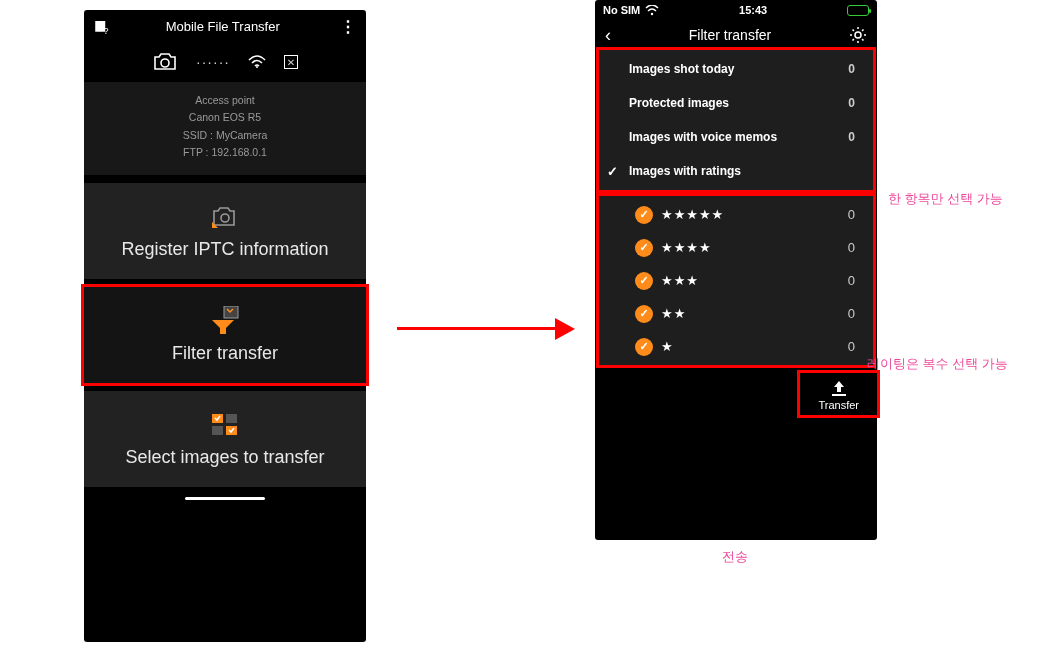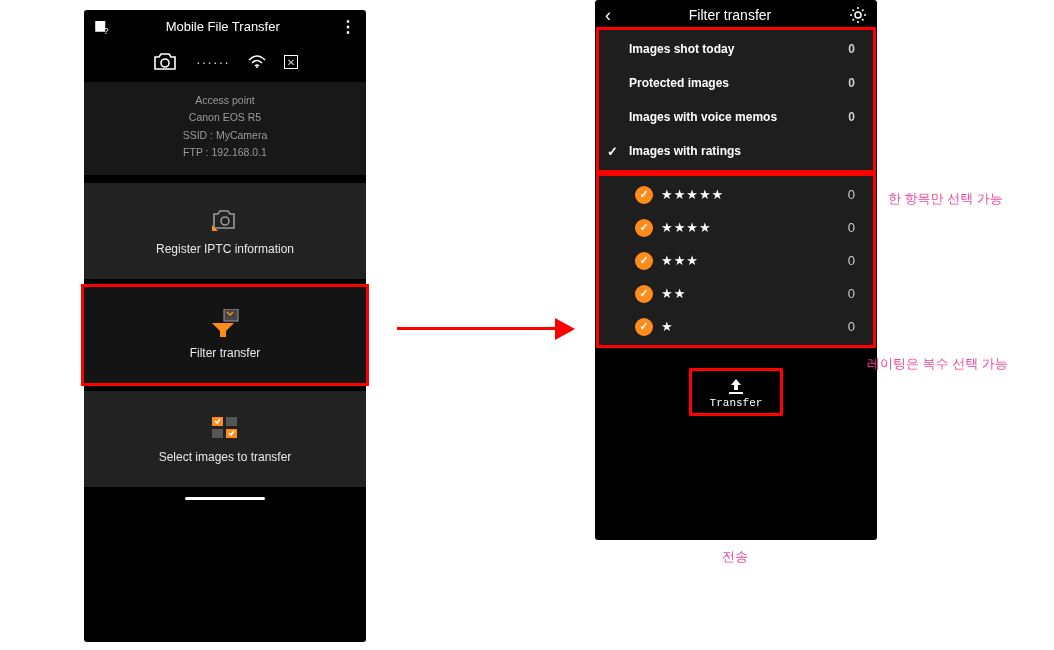--- a/index.html
+++ b/index.html
@@ -8,21 +8,21 @@
   .phone-left { left: 84px; top: 10px; width: 282px; height: 632px; }
   .phone-right { left: 595px; top: 0; width: 282px; height: 540px; }
 
   
   .titlebar { height: 32px; display: flex; align-items: center; justify-content: space-between; padding: 0 10px; font-size: 13px; }
   .title-center { flex: 1; text-align: center; }
   .book-q { font-size: 14px; letter-spacing: -3px; }
   .kebab { font-size: 16px; font-weight: bold; }
   .conn-row { height: 40px; display: flex; align-items: center; justify-content: center; gap: 18px; font-size: 14px; color: #d0d0d0; }
   .conn-info { background: #181818; font-size: 10.5px; color: #9a9a9a; text-align: center; padding: 10px 0 14px; line-height: 1.65; }
-  .menu-block { background: #222; height: 96px; display: flex; flex-direction: column; align-items: center; justify-content: center; gap: 8px; font-size: 12px; color: #e8e8e8; margin-top: 8px; }
+  .menu-block { background: #222; height: 96px; display: flex; flex-direction: column; align-items: center; justify-content: center; gap: 8px; font-size: 18px; color: #e8e8e8; margin-top: 8px; }
   .menu-block.dark { background: #141414; }
   .menu-icon { width: 34px; height: 28px; display: flex; align-items: center; justify-content: center; color: #ccc; }
   .red-box { outline: 3px solid #ff0000; }
   .home-ind { width: 80px; height: 3px; background: #fff; border-radius: 2px; margin: 10px auto 0; }
 
   
   .arrow { position: absolute; left: 397px; top: 318px; width: 180px; height: 22px; }
   .arrow .shaft { position: absolute; left: 0; top: 9px; width: 160px; height: 3px; background: #ff0000; }
   .arrow .head { position: absolute; left: 158px; top: 0; width: 0; height: 0; border-left: 20px solid #ff0000; border-top: 11px solid transparent; border-bottom: 11px solid transparent; }
 
@@ -42,21 +42,21 @@
   .filter-item { height: 34px; display: flex; align-items: center; padding: 0 18px 0 30px; font-size: 12px; position: relative; font-weight: bold; }
   .filter-item .count { margin-left: auto; color: #ccc; }
   .filter-item .chk { position: absolute; left: 8px; font-size: 13px; }
 
   .rating-group { background: #1e1e1e; margin: 0 4px; padding: 2px 0; }
   .rating-item { height: 33px; display: flex; align-items: center; padding: 0 18px 0 36px; font-size: 13px; position: relative; }
   .rating-item .count { margin-left: auto; color: #ccc; }
   .orange-check { position: absolute; left: 36px; width: 18px; height: 18px; background: #ff8c1a; border-radius: 50%; display: flex; align-items: center; justify-content: center; color: #fff; font-size: 11px; font-weight: bold; }
   .rating-item .stars { margin-left: 26px; letter-spacing: 1px; }
 
-  .transfer-wrap { text-align: center; padding-top: 26px; font-family: Liberation Mono, monospace; }
+  .transfer-wrap { text-align: right; padding-top: 8px; }
   .transfer-btn { display: inline-flex; flex-direction: column; align-items: center; gap: 2px; padding: 6px 18px 4px; font-size: 11px; color: #fff; }
   .upload-ic { font-size: 18px; line-height: 1; }
 
   .annot { position: absolute; font-size: 13px; color: #ec4899; white-space: nowrap; }
   .annot-1 { left: 888px; top: 190px; }
   .annot-2 { left: 867px; top: 355px; }
   .annot-3 { left: 722px; top: 548px; }
 
   svg { display: block; }
 </style>
@@ -131,20 +131,33 @@
 
   <div class="home-ind"></div>
 </div>
 
 <div class="arrow">
   <div class="shaft"></div>
     <div class="head"></div>
 </div>
 
 <div class="phone phone-right">
+  <div class="statusbar">
+    <span style="display:flex;gap:5px;align-items:center;">
+      <span>No SIM</span>
+      <span>
+        <svg width="14" height="11" viewBox="0 0 14 11">
+            <path d="M1 3 Q7 -3 13 3 M3 6 Q7 2 11 6" fill="none" stroke="#fff" stroke-width="1.4"></path>
+            <circle cx="7" cy="9" r="1.2" fill="#fff"></circle>
+          </svg>
+      </span>
+    </span>
+    <span>15:43</span>
+    <span class="batt"><span class="fill"></span></span>
+  </div>
   <div class="navbar">
     <span class="nav-back">‹</span>
     <span>Filter transfer</span>
     <span class="gear">
       <svg width="18" height="18" viewBox="0 0 18 18">
           <circle cx="9" cy="9" r="3" fill="none" stroke="#fff" stroke-width="1.5"></circle>
           <path d="M9 1v2M9 15v2M1 9h2M15 9h2M3.5 3.5l1.4 1.4M13.1 13.1l1.4 1.4M3.5 14.5l1.4-1.4M13.1 4.9l1.4-1.4" stroke="#fff" stroke-width="1.5"></path>
         </svg>
     </span>
   </div>

